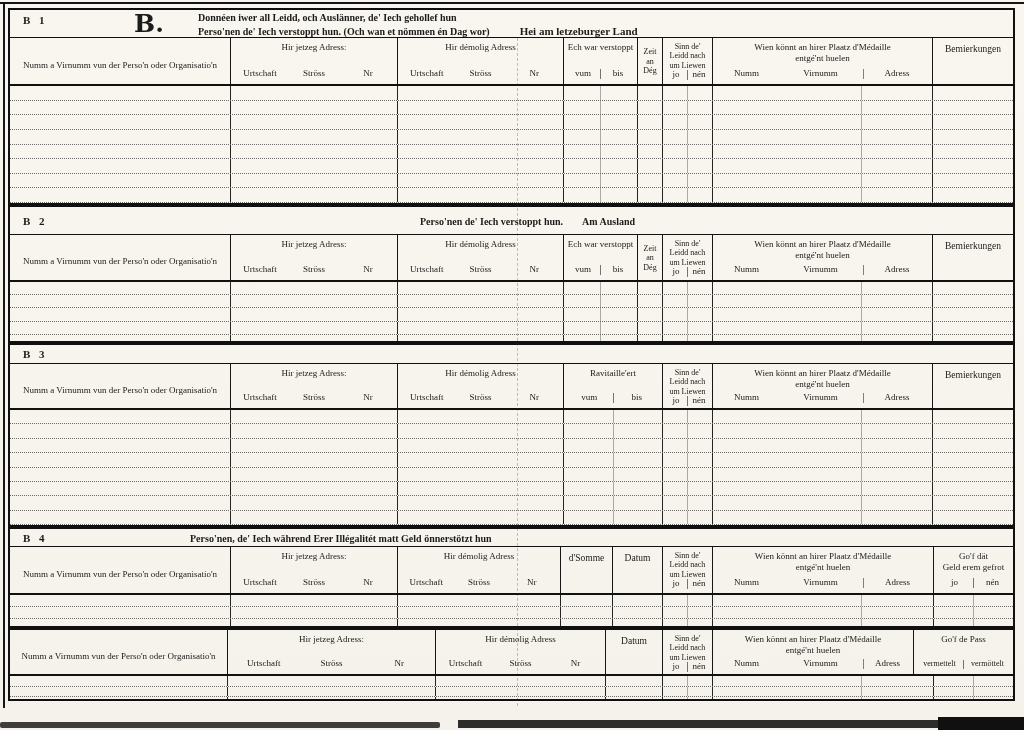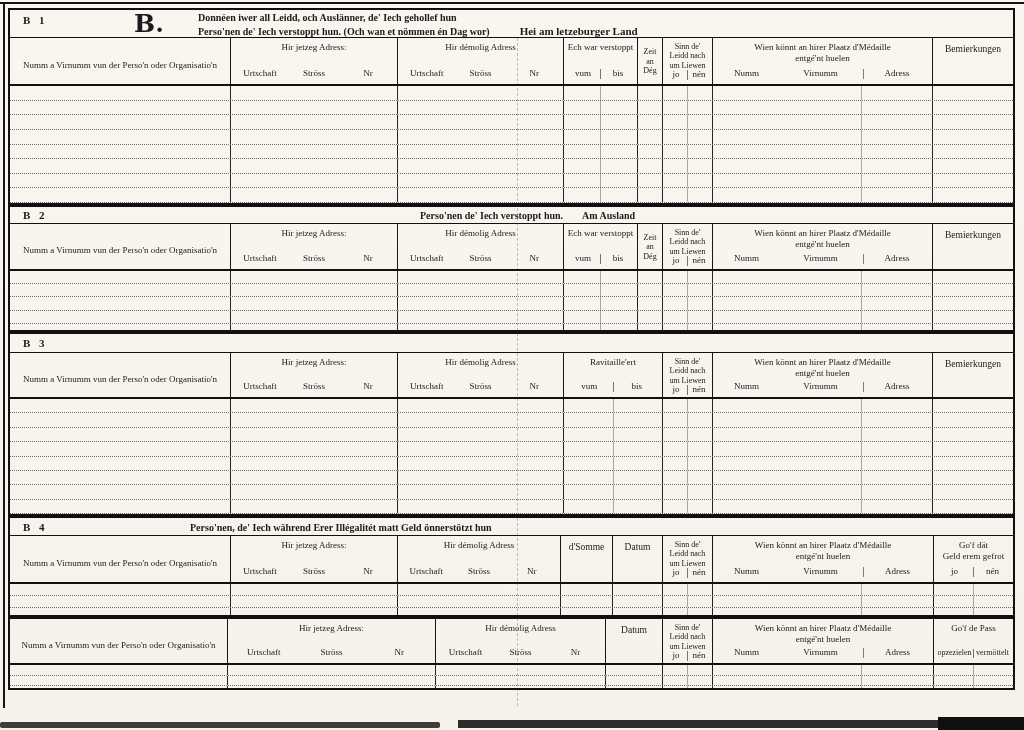--- a/index.html
+++ b/index.html
@@ -15,21 +15,21 @@
   
   .frame-top { position:absolute; left:0; top:2px; width:1024px; height:2px; background:#161616; }
   .frame-left { position:absolute; left:3px; top:2px; width:2px; height:706px; background:#161616; }
 
   .tables { position:absolute; left:8px; top:8px; width:1007px; }
 
   .sec { border: 2px solid #101010; background: transparent; }
 
   
   .trow { position: relative; border-bottom: 1.5px solid #101010; }
-  .t28 { height: 28px; } .t17 { height: 17px; padding-left: 28px; } .t19 { height: 19px; } .t18 { height: 18px; }
+  .t28 { height: 28px; } .t17 { height: 28px; padding-left: 28px; } .t19 { height: 19px; } .t18 { height: 18px; }
   .secid {
     position:absolute; left:13px; top:50%; transform:translateY(-50%);
     font-size: 11px; font-weight: bold; letter-spacing: 3px; white-space: nowrap;
   }
   .secid-b1 { top: 10px; }
   .bigb {
     position:absolute; left:124px; top:1px;
     font-size: 25px; font-weight: bold; font-family: "DejaVu Serif", serif;
     line-height: 1;
   }
@@ -879,24 +879,24 @@
           <div class="group">
             <div>Wien könnt an hirer Plaatz d'Médaille</div>
             <div>entgé'nt huelen</div>
           </div>
           <div class="subs wsubs">
             <span class="s63">Numm</span>
             <span class="s85">Virnumm</span>
             <span class="slast">Adress</span>
           </div>
         </div>
-        <div class="hcell" style="width:80px">
+        <div class="hcell" style="width:100px">
           <div class="group">Go'f de Pass</div>
           <div class="subs divided">
-            <span class="tiny">opzezielen</span>
+            <span class="tiny">vermettelt</span>
             <span class="tiny">vermöttelt</span>
           </div>
         </div>
       </div>
       <div class="tbody bd23">
         <div class="brow">
           <div class="bcell" style="width:217px"></div>
           <div class="bcell" style="width:208px"></div>
           <div class="bcell" style="width:170px"></div>
           <div class="bcell" style="width:57px"></div>

